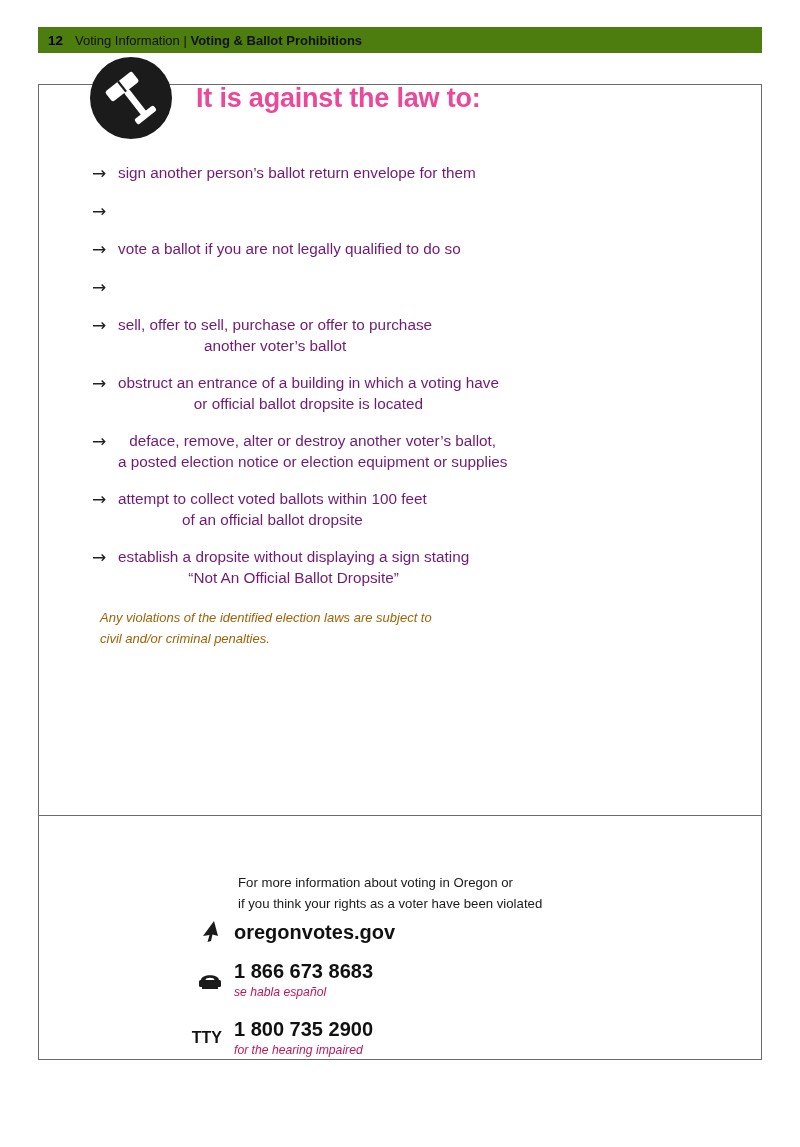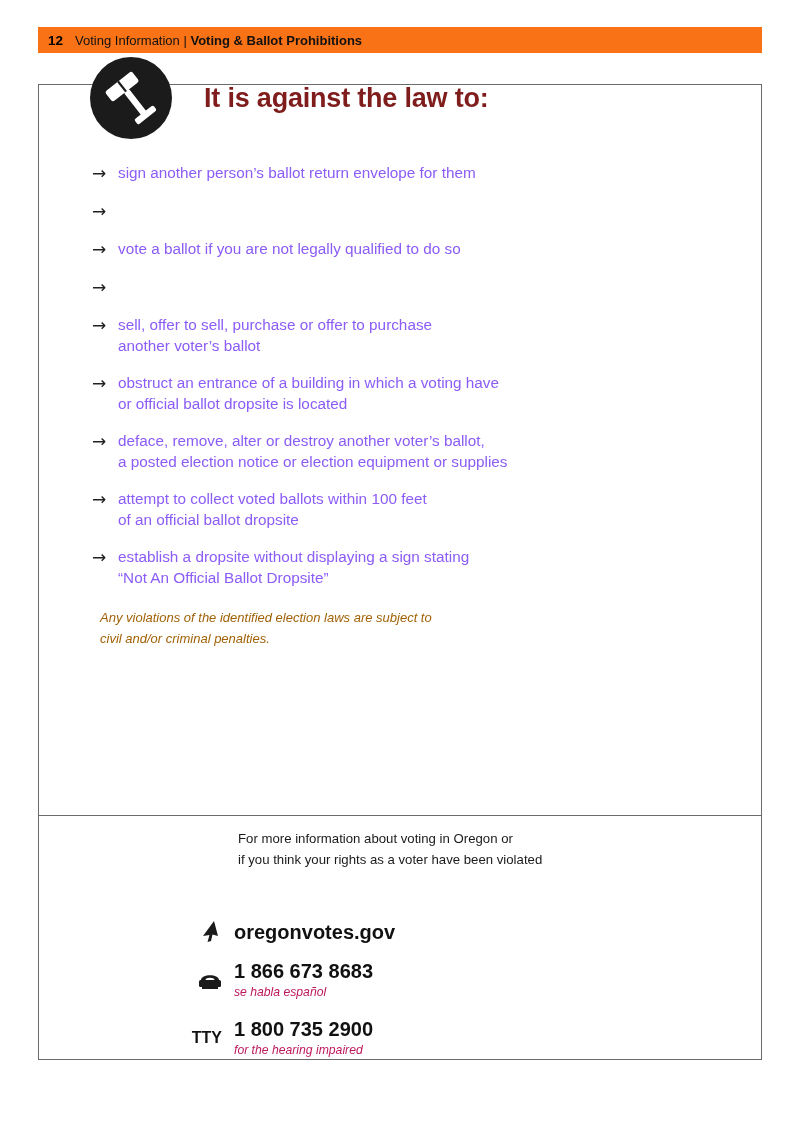--- a/index.html
+++ b/index.html
@@ -15,21 +15,21 @@
     position: relative;
   }
 
   
   .page-header {
     position: absolute;
     left: 38px;
     top: 27px;
     width: 724px;
     height: 26px;
-    background: #f97316;
+    background: #4d7c0f;
     display: flex;
     align-items: center;
     padding-left: 10px;
     box-sizing: border-box;
   }
   .page-number {
     font-size: 13.5px;
     font-weight: bold;
     color: #000;
     margin-right: 12px;
@@ -83,22 +83,22 @@
     flex: none;
     overflow: hidden;
   }
   .gavel-badge svg {
     position: absolute;
     left: 0; top: 0;
   }
   .title-text {
     font-size: 27px;
     font-weight: bold;
-    color: #7f1d1d;
-    margin-left: 32px;
+    color: #ec4899;
+    margin-left: 24px;
     letter-spacing: -0.2px;
   }
 
   
   .law-list {
     position: absolute;
     left: 92px;
     top: 162px;
     width: 600px;
   }
@@ -111,41 +111,42 @@
     font-size: 17px;
     color: #222;
     width: 26px;
     flex: none;
     line-height: 22px;
     font-family: "DejaVu Sans", sans-serif;
   }
   .law-text {
     font-size: 15.3px;
     line-height: 21px;
-    color: #8b5cf6;
+    color: #701a75;
     white-space: pre-line;
+    text-align: center;
   }
 
   .note {
     position: absolute;
     left: 100px;
     top: 607px;
     width: 560px;
     font-size: 13px;
     font-style: italic;
     line-height: 21px;
     color: #a16207;
     white-space: pre-line;
   }
 
   
   .footer-intro {
     position: absolute;
     left: 238px;
-    top: 828px;
+    top: 872px;
     font-size: 13.2px;
     line-height: 21px;
     color: #1a1a1a;
     white-space: pre-line;
   }
 
   .contact-row {
     position: absolute;
     display: flex;
     align-items: center;

